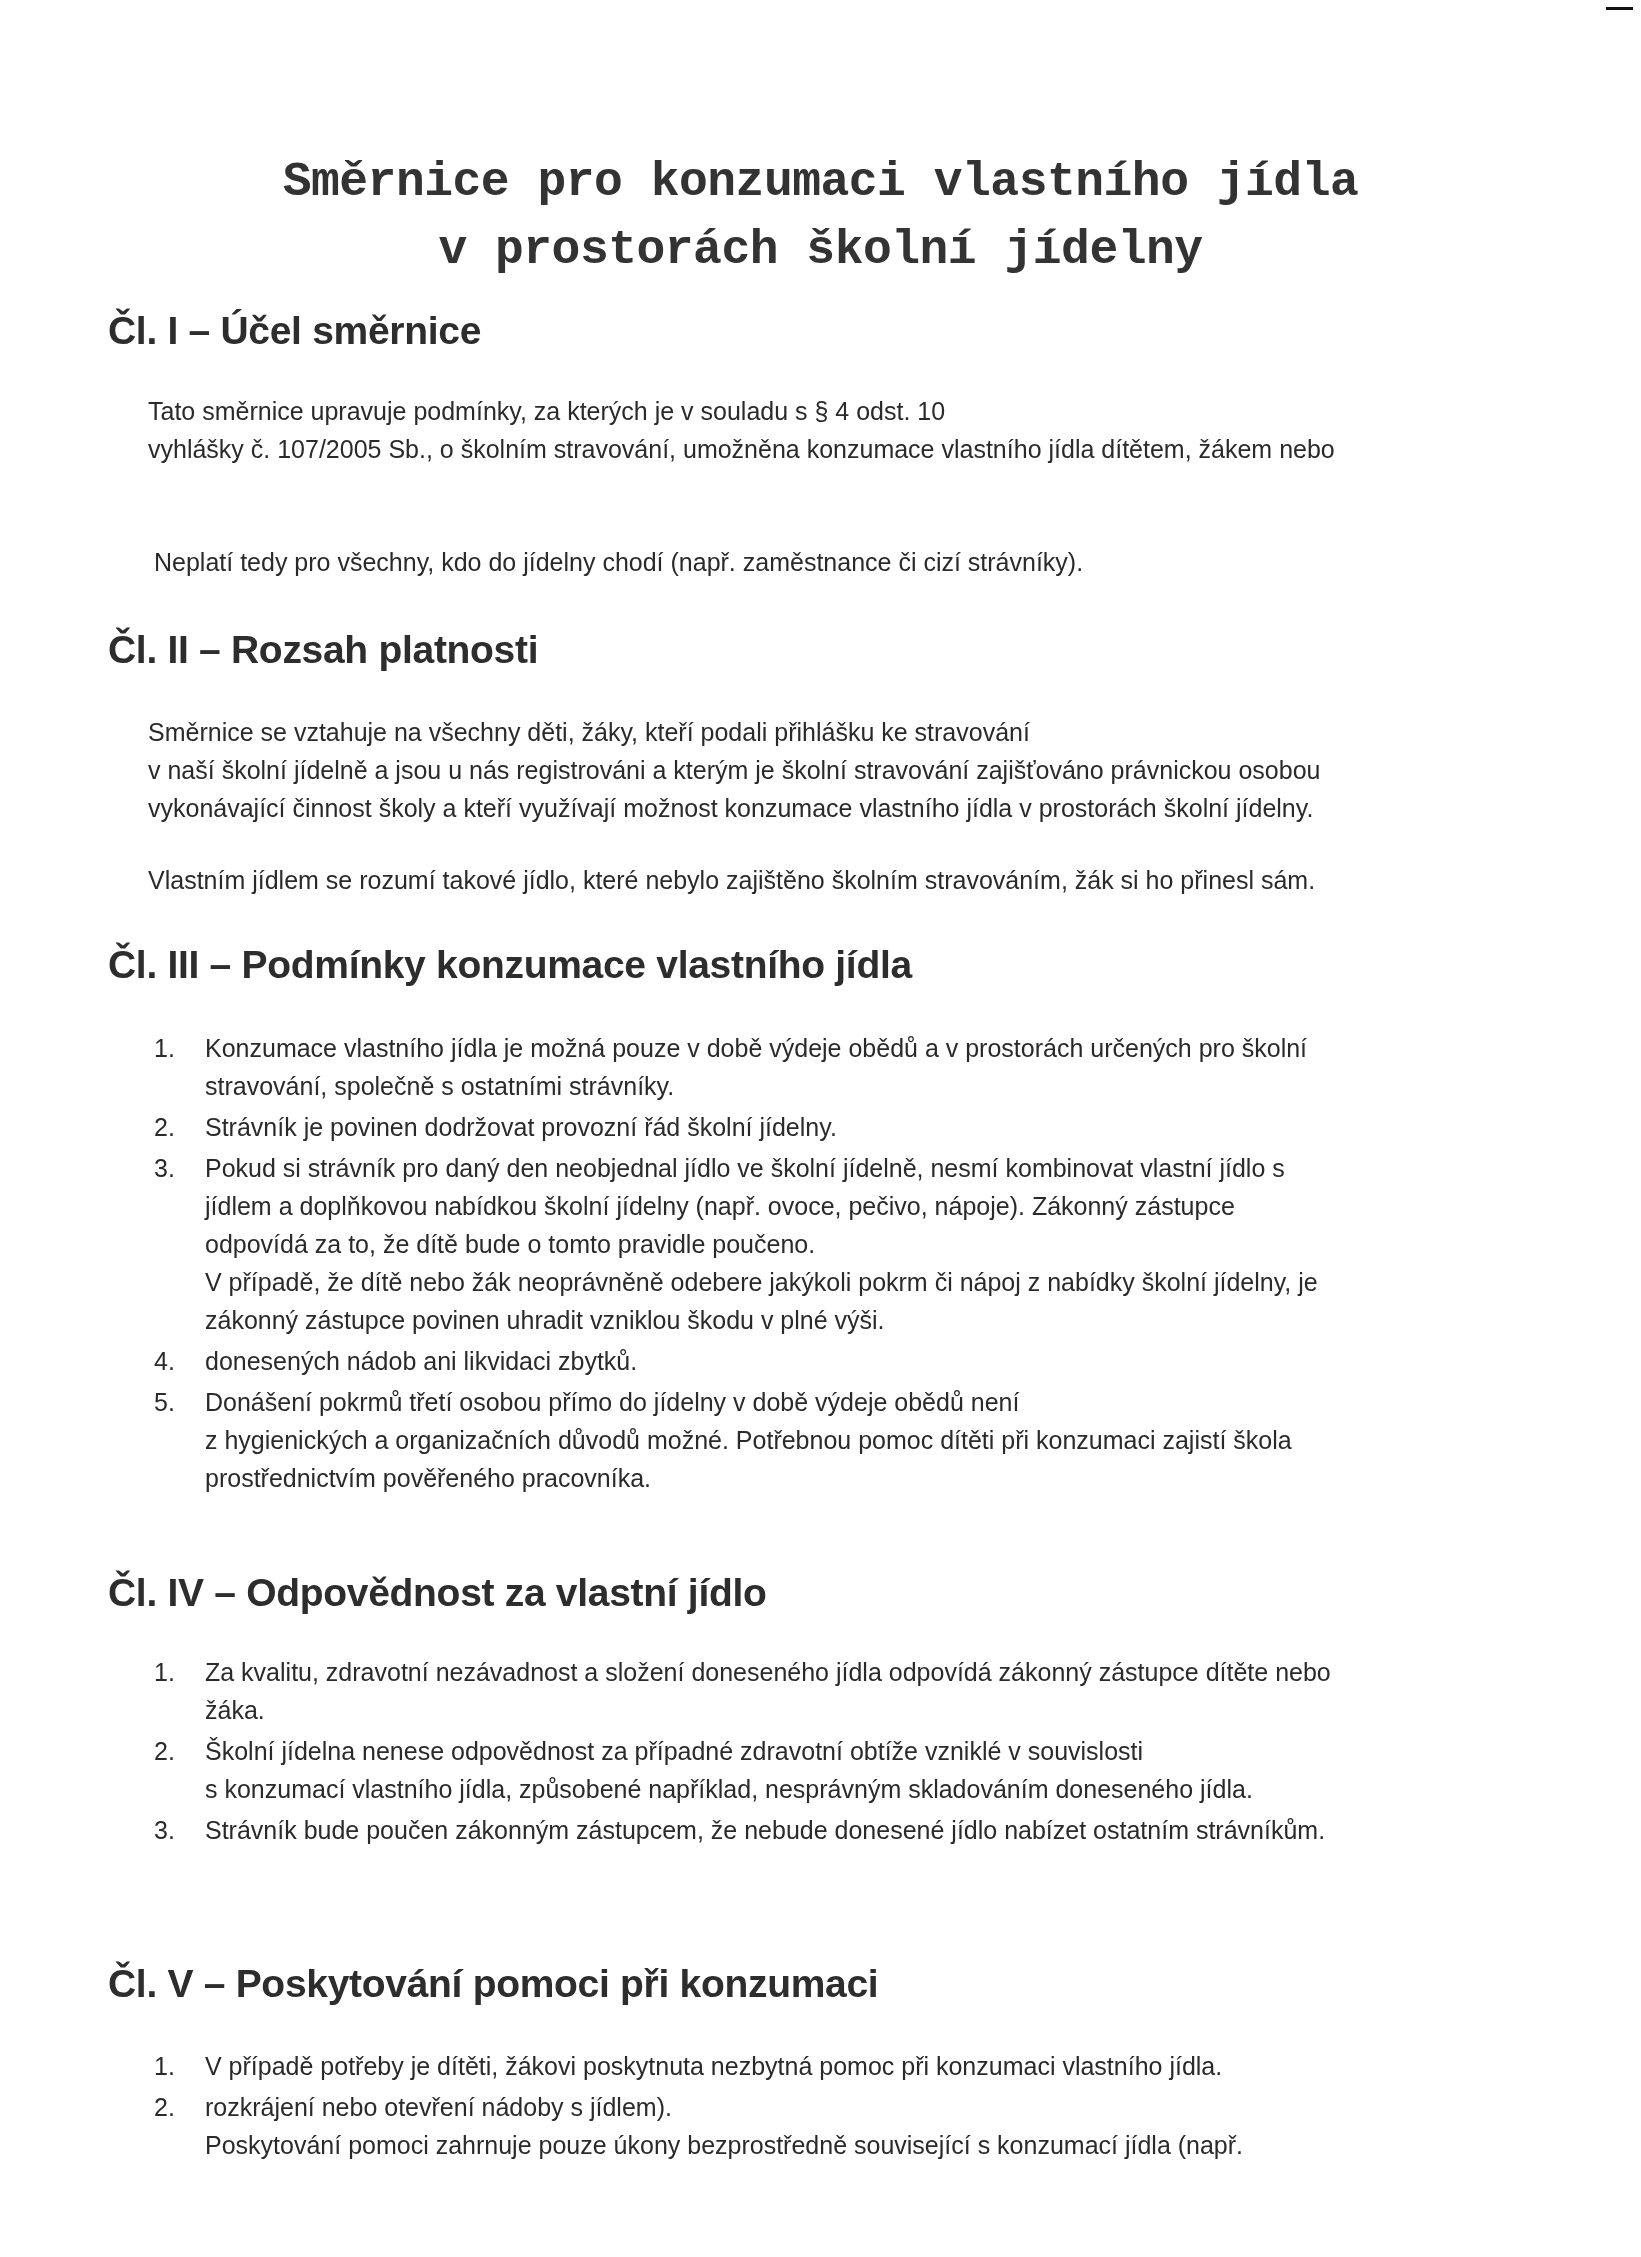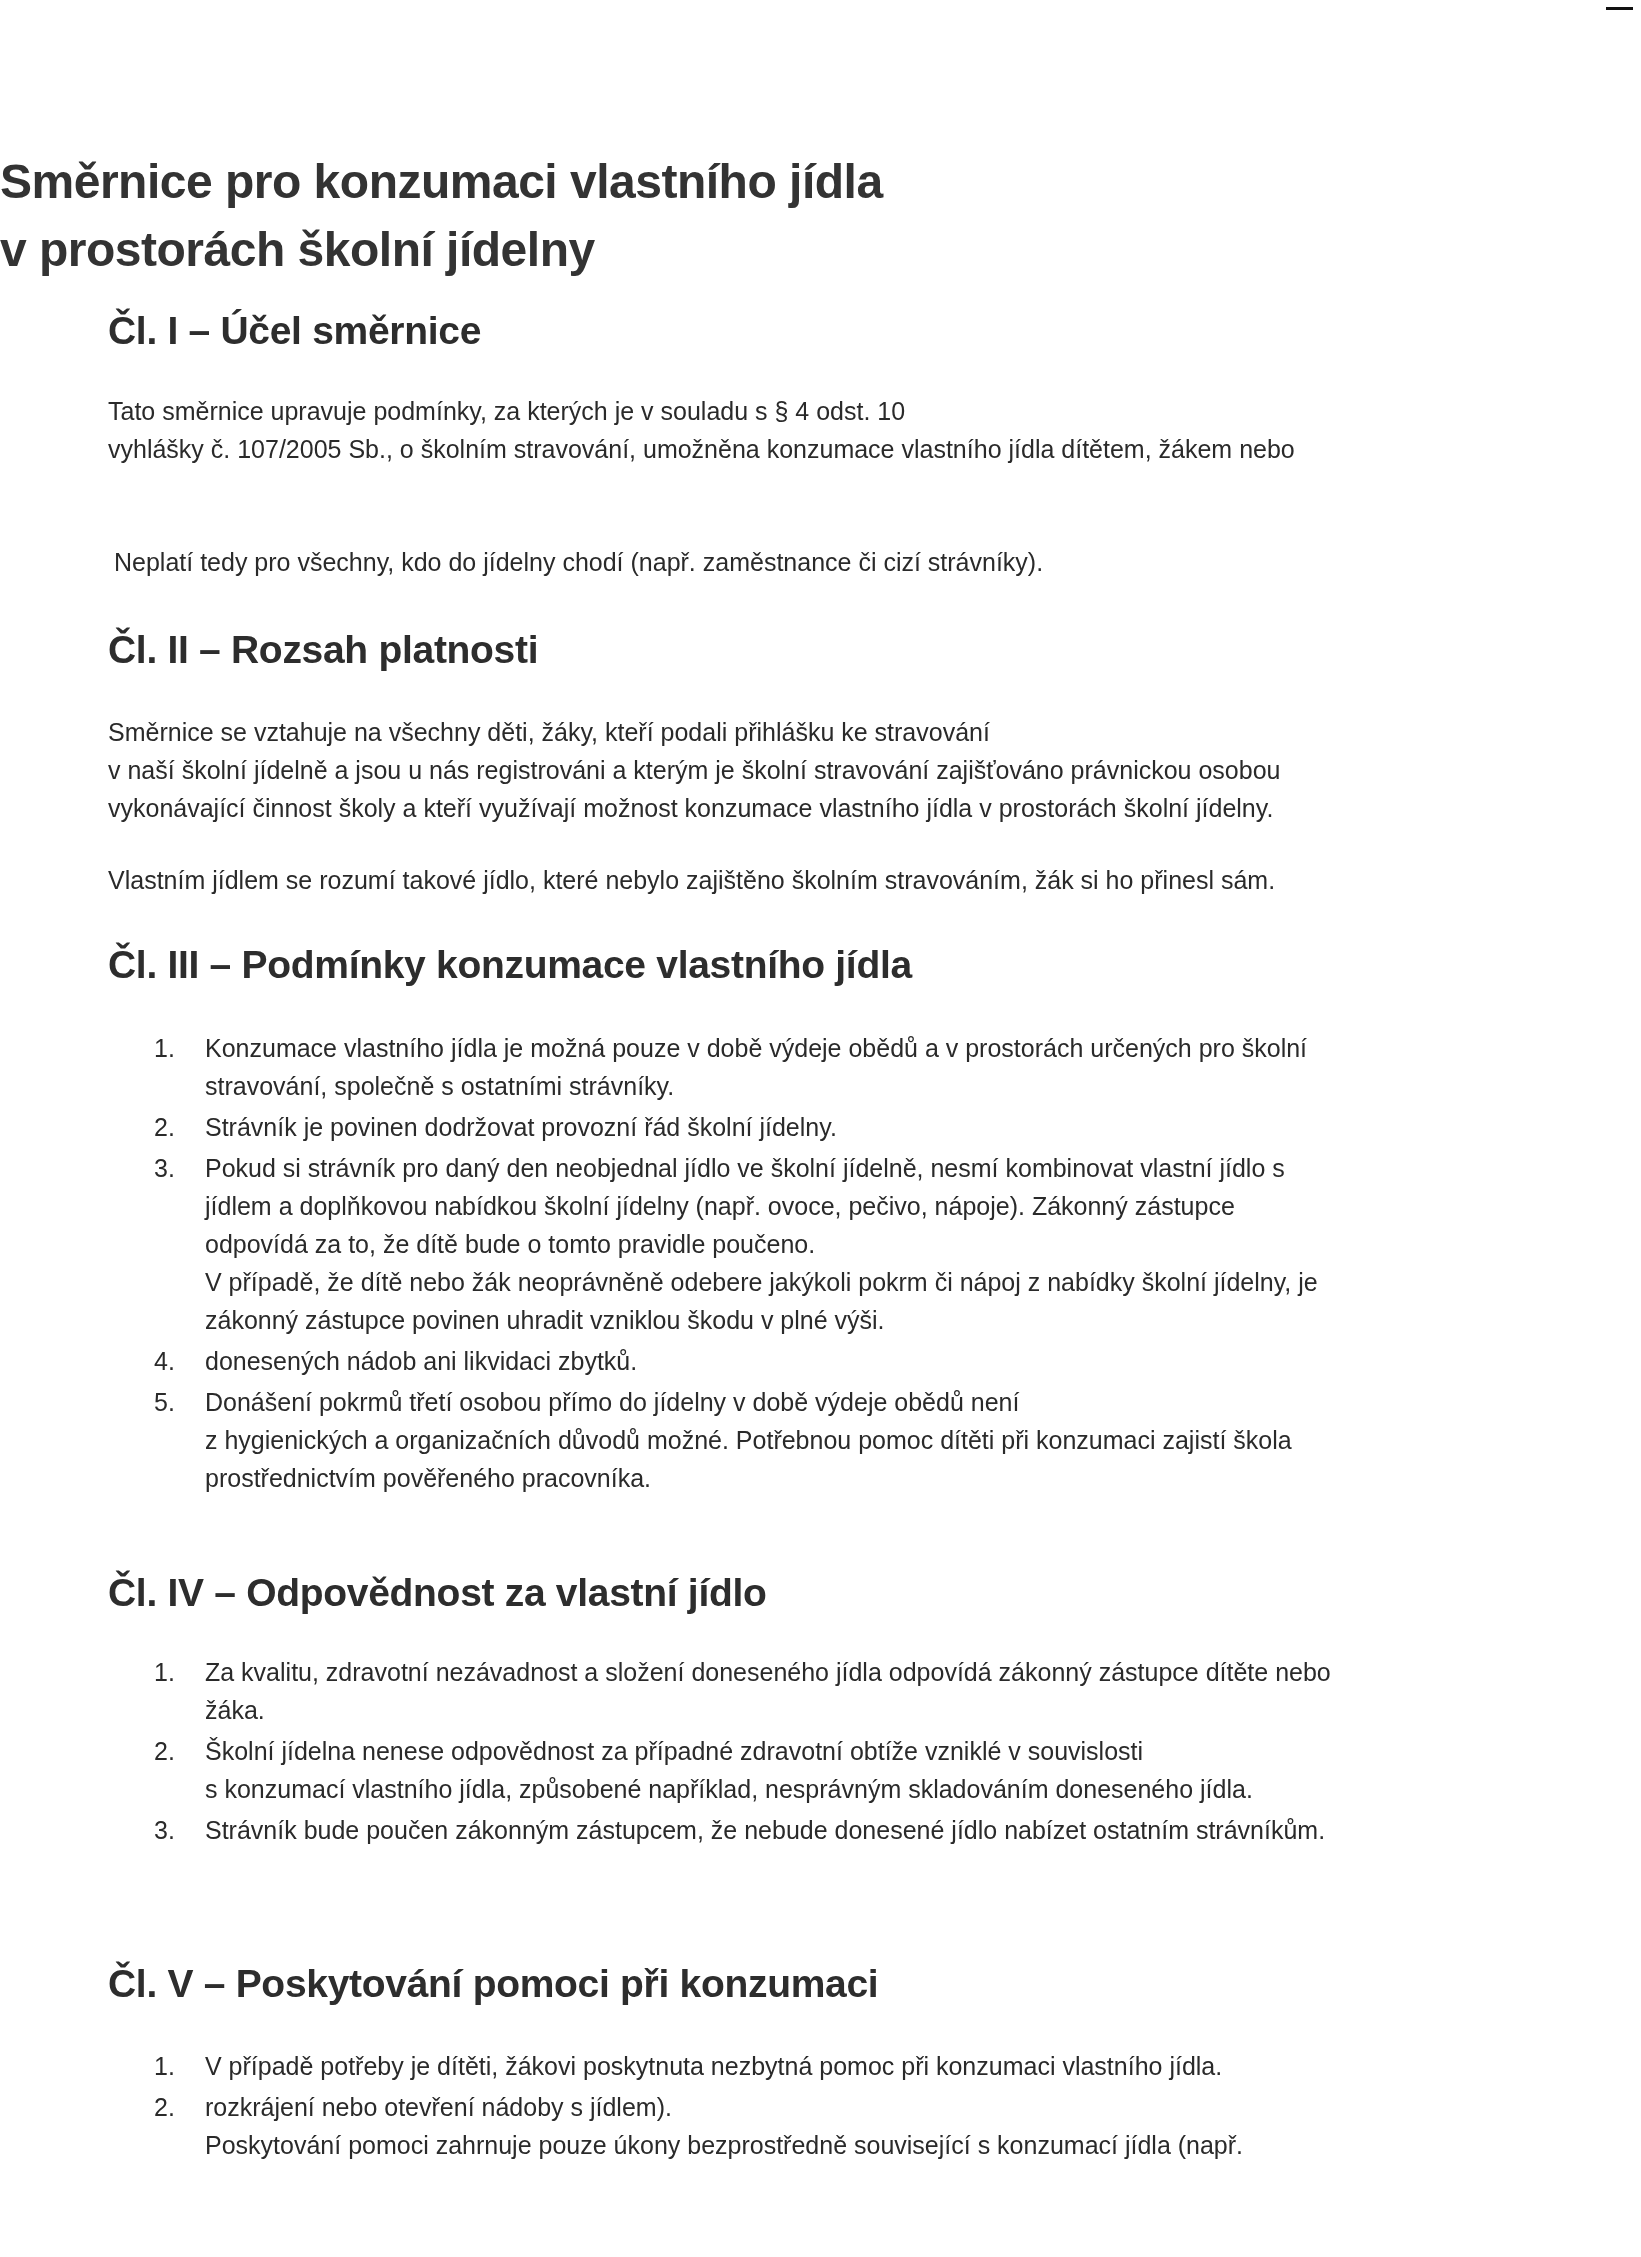--- a/index.html
+++ b/index.html
@@ -23,26 +23,27 @@
   .page {
     position: absolute;
     left: 0; top: 0;
     width: 1641px;
   }
   .title {
     position: absolute;
     top: 116px;
     left: 0;
     width: 1641px;
-    text-align: left;
+    text-align: center;
     font-weight: bold;
     font-size: 48px;
     line-height: 68px;
     color: #333;
     letter-spacing: -0.5px;
+    font-family: Liberation Mono, monospace;
   }
   .section-heading {
     position: absolute;
     left: 108px;
     font-weight: bold;
     font-size: 39px;
     line-height: 48px;
     color: #2d2d2d;
     margin: 0;
     letter-spacing: -0.3px;
@@ -50,21 +51,21 @@
   }
   .para {
     position: absolute;
     left: 108px;
     width: 1390px;
     font-size: 25px;
     line-height: 38px;
     color: #2a2a2a;
     margin: 0;
   }
-  .para .line { display: block; white-space: nowrap; }
+  .para .line { display: block; white-space: nowrap; margin-left: 40px; }
   ol.items {
     position: absolute;
     left: 154px;
     width: 1352px;
     margin: 0;
     padding: 0;
     list-style: none;
     font-size: 25px;
     line-height: 38px;
     color: #2a2a2a;

